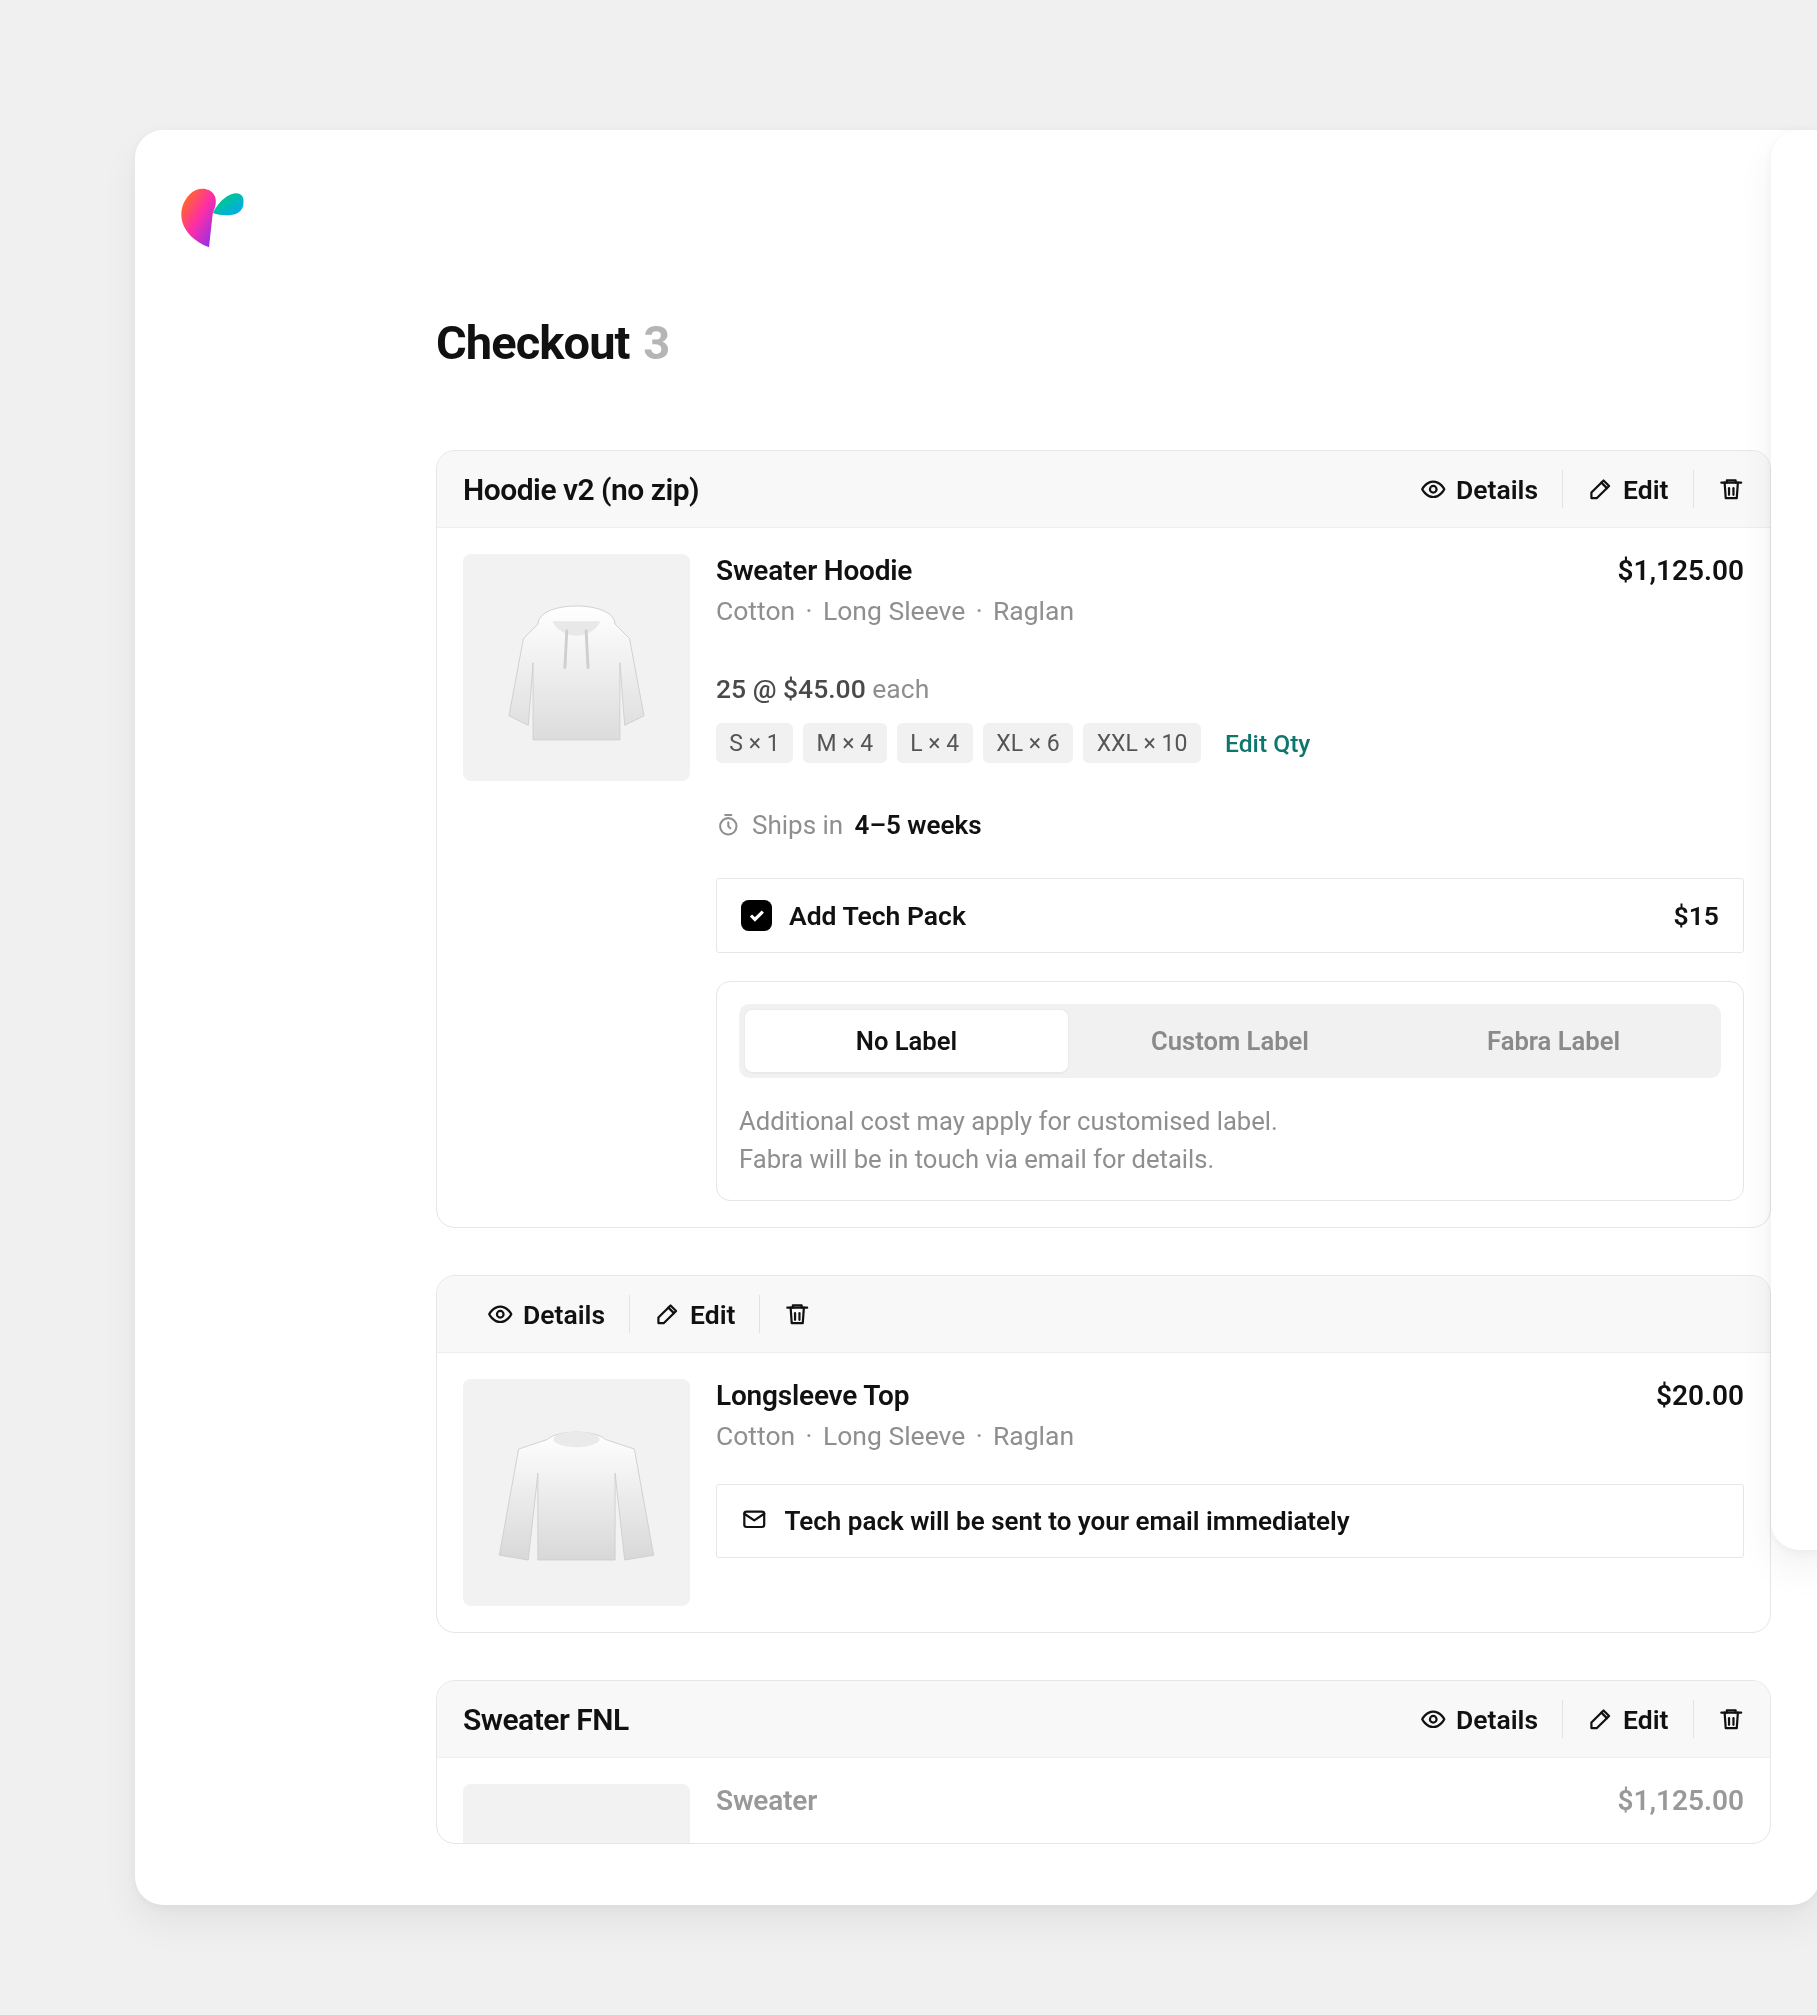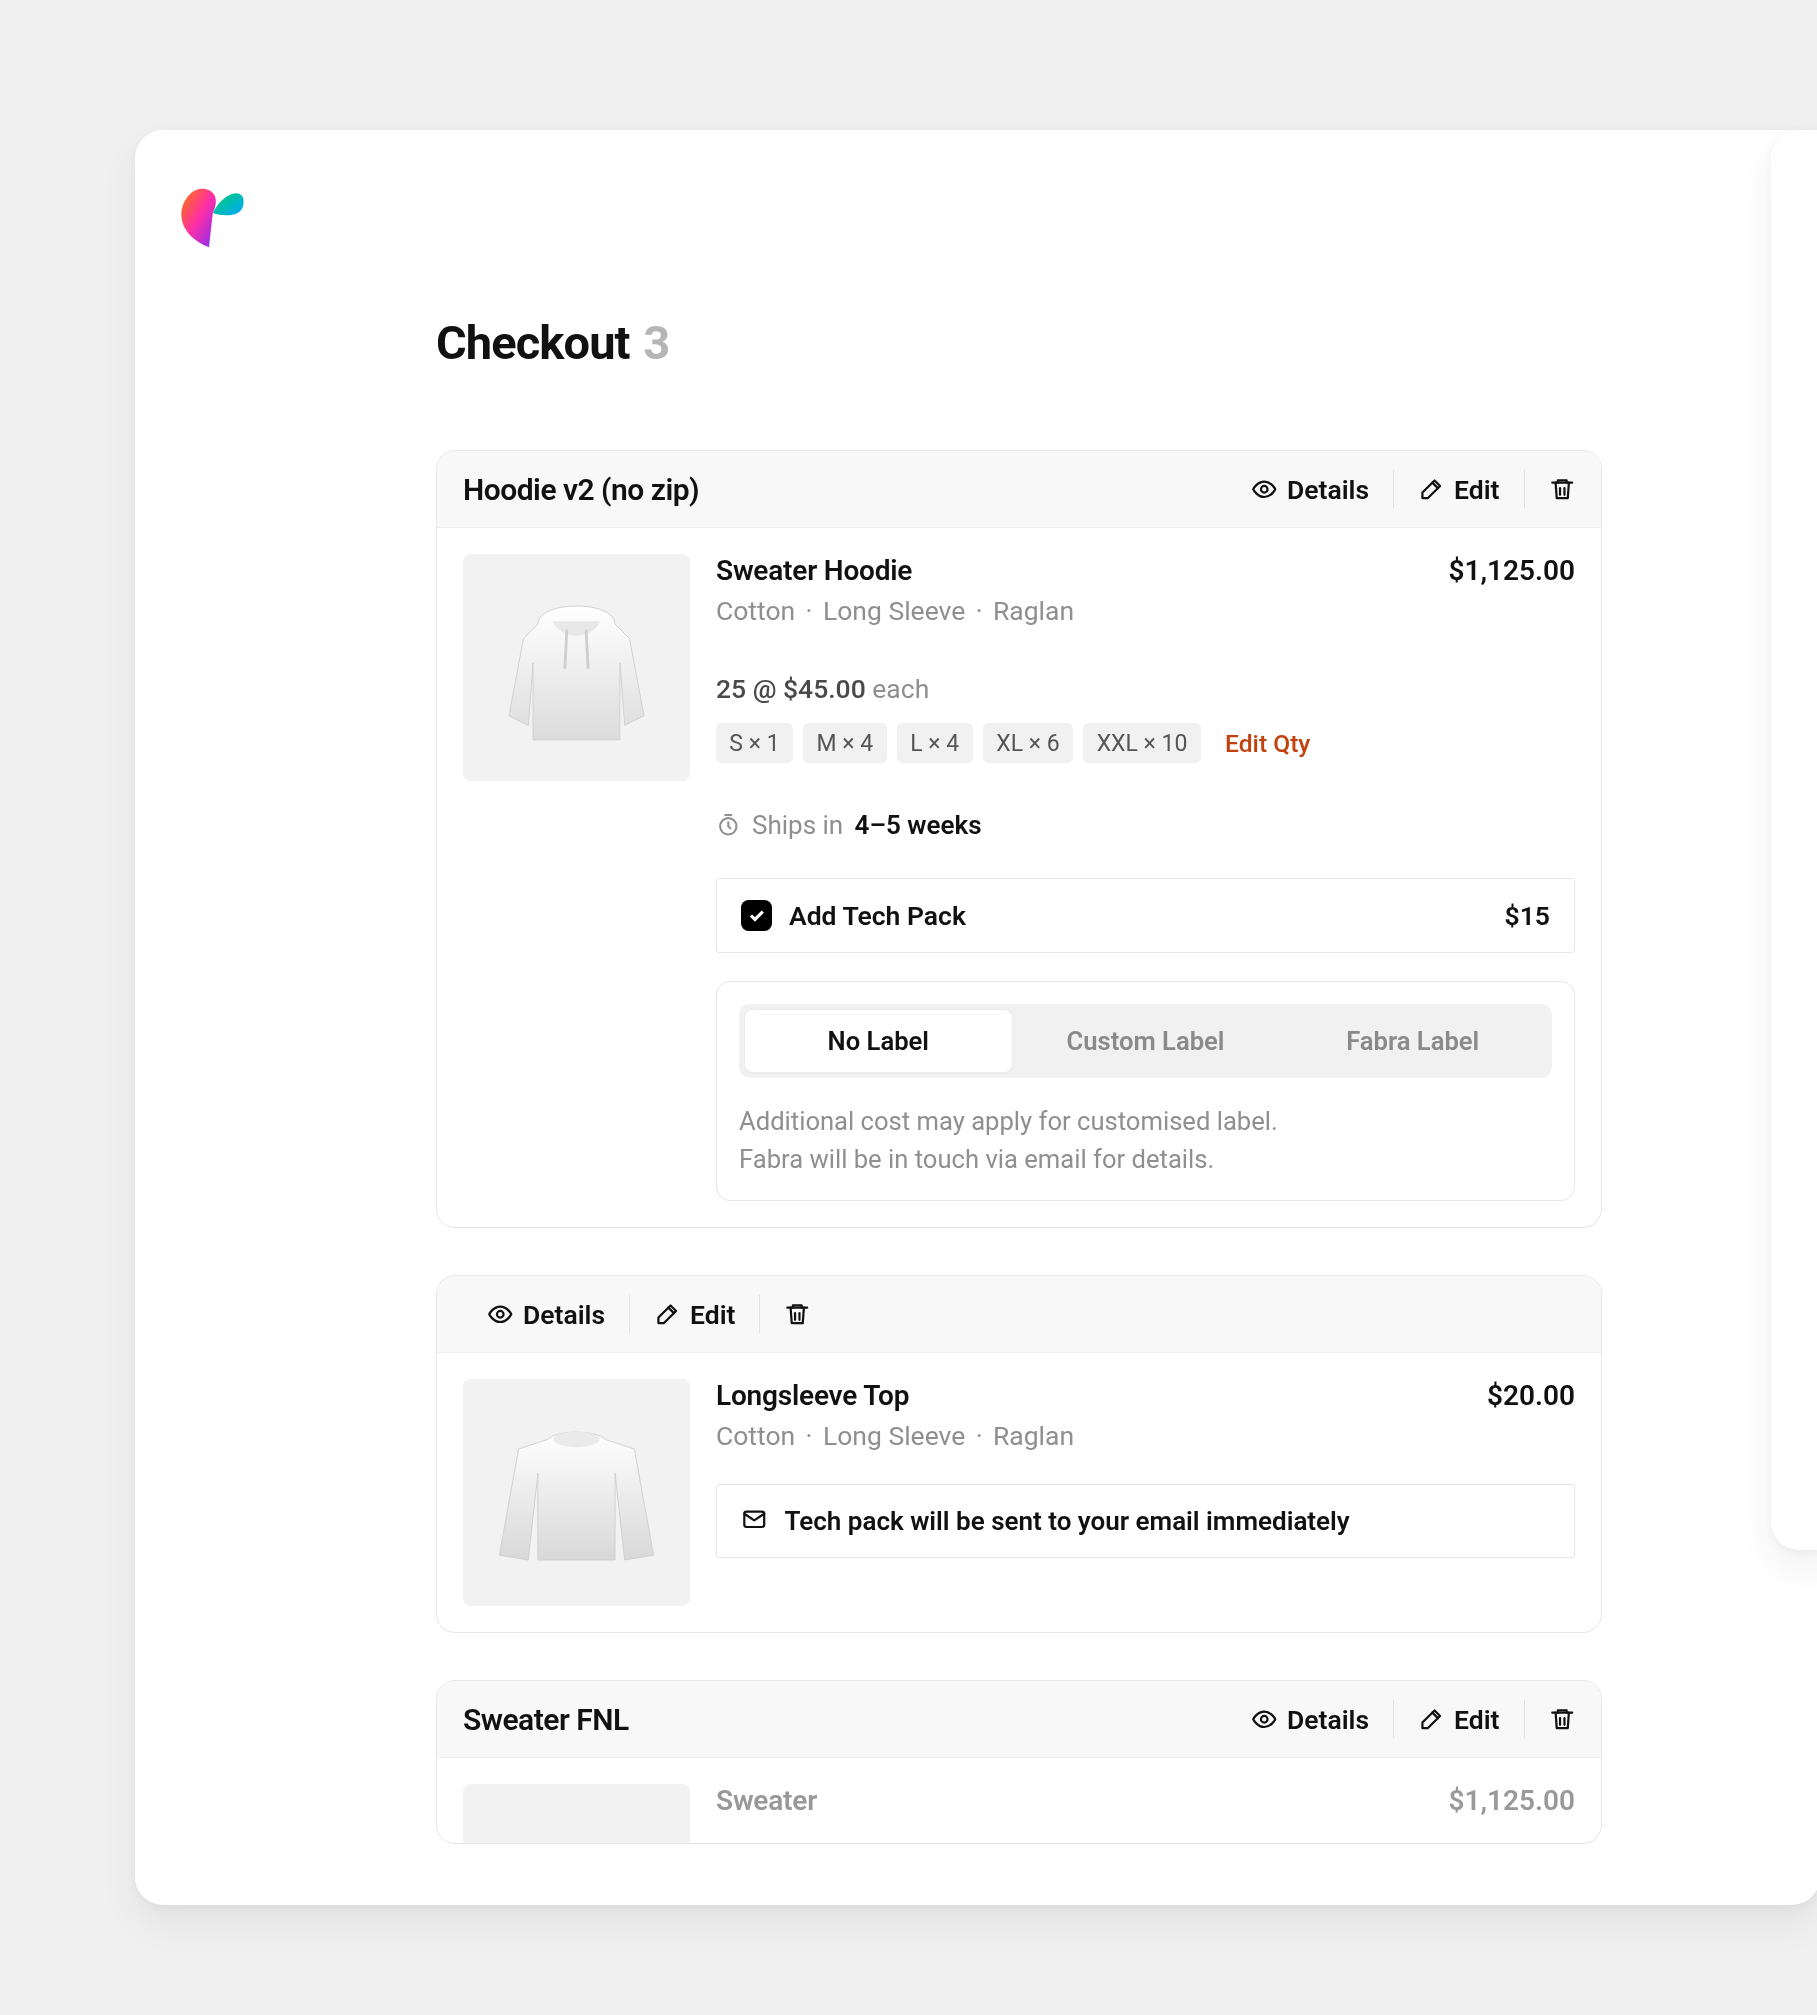--- a/index.html
+++ b/index.html
@@ -38,21 +38,21 @@
     top: 45px;
     width: 76px;
     height: 76px;
   }
   .logo svg { width: 100%; height: 100%; display:block; }
 
   .content {
     position: absolute;
     left: 301px;
     top: 185px;
-    width: 1166px;
+    width: 1335px;
   }
 
   h1.page-title {
     font-size: 47px;
     font-weight: 700;
     letter-spacing: -0.9px;
     color: #111;
     margin-bottom: 80px;
   }
   h1.page-title .count {
@@ -177,21 +177,21 @@
   .size-pill {
     background: #f1f1f1;
     color: #555;
     font-size: 23px;
     padding: 6.6px 13.3px;
     border-radius: 5.7px;
   }
   .edit-qty {
     font-size: 24.6px;
     font-weight: 500;
-    color: #c2410c;
+    color: #0f766e;
     margin-left: 14px;
     cursor: pointer;
   }
 
   .ships {
     margin-top: 47px;
     display: flex;
     align-items: center;
     gap: 11.4px;
     font-size: 26px;

